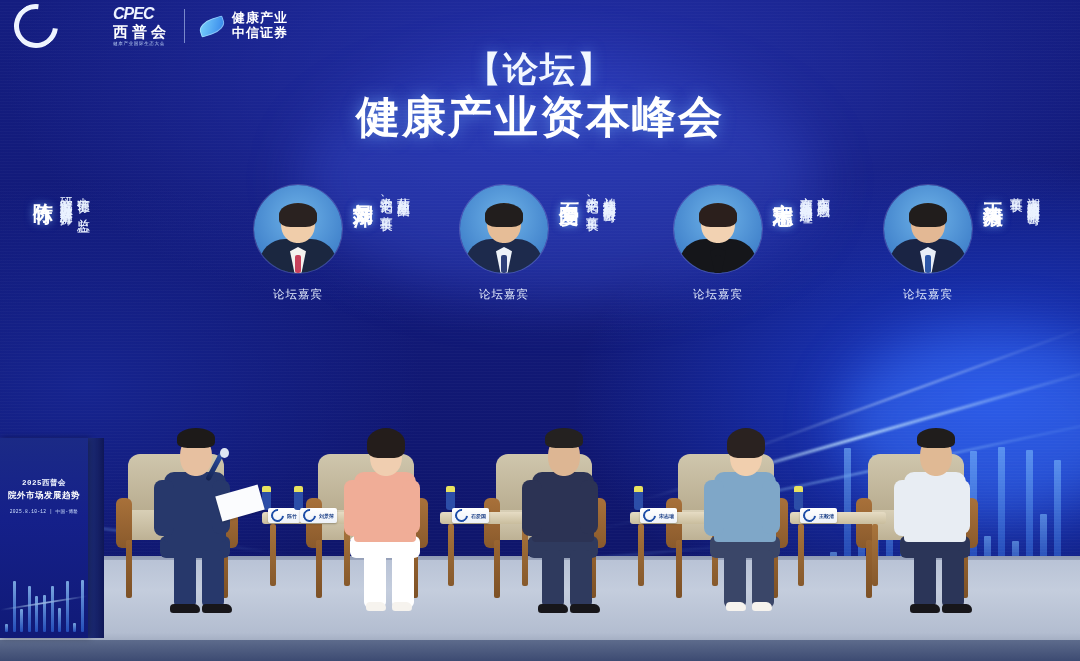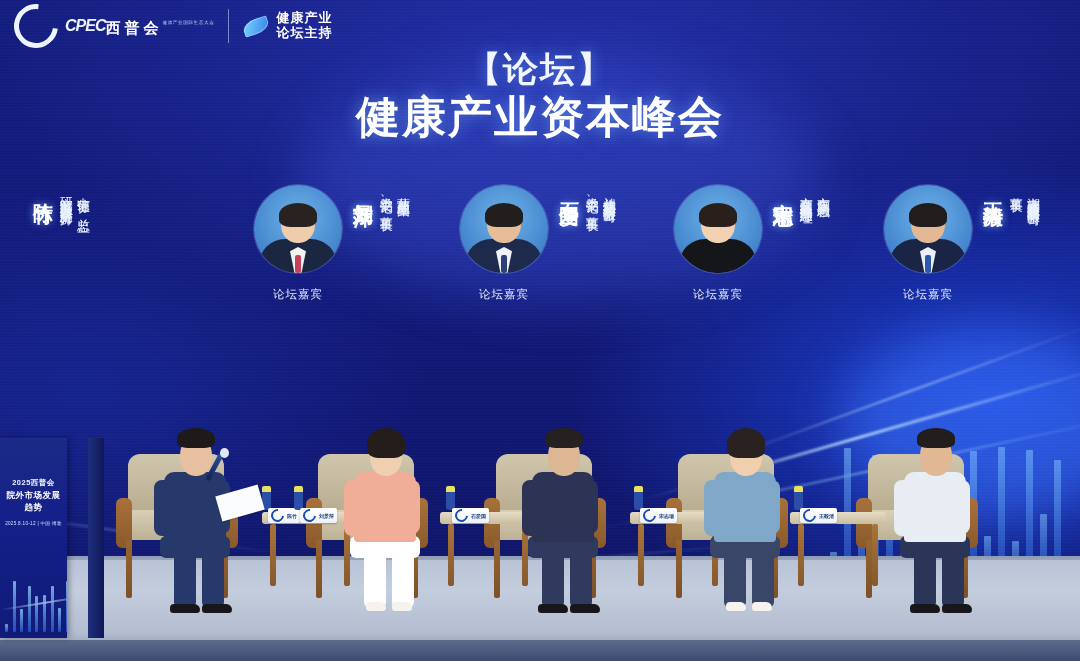--- a/index.html
+++ b/index.html
@@ -34,21 +34,21 @@
   .candles{position:absolute;left:830px;top:430px;width:250px;height:140px;opacity:.55;}
   .candle{position:absolute;bottom:0;width:7px;background:linear-gradient(180deg,#7fc0ff,#2a62d8);border-radius:1px;}
   .candles2{position:absolute;left:0px;top:545px;width:230px;height:90px;opacity:.35;}
   
   .logos{position:absolute;left:14px;top:4px;display:flex;align-items:center;gap:14px;z-index:6;}
   .logo-cpec{display:flex;align-items:center;gap:7px;}
   .ring{
     width:34px;height:34px;border-radius:50%;
     border:5px solid #eef4ff;border-right-color:transparent;transform:rotate(-38deg);
   }
-  .cpec-txt{display:flex;flex-direction:row;line-height:1;}
+  .cpec-txt{display:flex;flex-direction:column;line-height:1;margin-left:48px;}
   .cpec-en{font-size:16px;font-weight:bold;color:#eef4ff;letter-spacing:-1px;font-style:italic;}
   .cpec-cn{font-size:15px;font-weight:bold;color:#ffffff;letter-spacing:4px;margin-top:2px;}
   .cpec-sub{font-size:4.6px;color:#bcd0f5;letter-spacing:.6px;margin-top:3px;}
   .divider{width:1px;height:34px;background:rgba(200,220,255,.55);}
   .logo-hx{display:flex;align-items:center;gap:7px;}
   .leaf{
     width:26px;height:15px;border-radius:60% 10% 60% 10%;
     background:linear-gradient(120deg,#7fd8ff,#2f7fe8);transform:rotate(-18deg);
     box-shadow:inset 0 0 0 1px rgba(255,255,255,.35);
   }
@@ -91,23 +91,23 @@
   .tie{width:6px;height:18px;position:absolute;left:50%;transform:translateX(-50%);bottom:0;border-radius:2px;}
   
   .floor{
     position:absolute;left:0;top:560px;width:1080px;height:101px;
     background:linear-gradient(180deg,#b9c3d6 0%, #c4cddd 30%, #b3bdd0 72%, #7f8aa3 100%);
   }
   .floor-edge{position:absolute;left:0;top:640px;width:1080px;height:21px;background:linear-gradient(180deg,#5d6b8c,#3d4b72);}
   .riser{position:absolute;left:0;top:556px;width:1080px;height:10px;background:linear-gradient(180deg,#8f9ab4,#aab4c8);}
   
   .banner{
-    position:absolute;left:0px;top:438px;width:67px;height:200px;z-index:7;
+    position:absolute;left:0px;top:438px;width:88px;height:200px;z-index:7;
     background:linear-gradient(180deg,#1b2a86 0%,#15208a 40%,#101a77 100%);
-    box-shadow:2px 0 6px rgba(0,0,0,.35);overflow:hidden;
+    box-shadow:2px 0 6px rgba(0,0,0,.35);overflow:hidden;font-family:Liberation Mono, monospace;
   }
   .banner-top{padding:40px 4px 0;text-align:center;}
   .b-l1{font-size:7.5px;font-weight:bold;color:#eef4ff;letter-spacing:.5px;}
   .b-l2{font-size:8.5px;font-weight:bold;color:#ffffff;letter-spacing:.5px;margin-top:2px;}
   .b-date{font-size:4.6px;color:#cfe0ff;margin-top:7px;letter-spacing:.3px;}
   .b-chart{position:absolute;left:0;bottom:0;width:88px;height:70px;opacity:.75;}
   .banner-pole{position:absolute;left:88px;top:438px;width:16px;height:200px;background:linear-gradient(90deg,#20307f,#0f1757);z-index:6;}
   
   .chair{position:absolute;z-index:5;}
   .ch-back{position:absolute;border-radius:12px 12px 6px 6px;background:linear-gradient(180deg,#cfc6ad,#b7ab8e);}
@@ -197,21 +197,21 @@
         <div class="cpec-en">CPEC</div>
         <div class="cpec-cn">西普会</div>
         <div class="cpec-sub">健康产业国际生态大会</div>
       </div>
     </div>
     <div class="divider"></div>
     <div class="logo-hx">
       <div class="leaf"></div>
       <div class="hx-txt">
         <div class="hx-l1">健康产业</div>
-        <div class="hx-l2">论坛主持</div>
+        <div class="hx-l2">中信证券</div>
       </div>
     </div>
   </div>
 
   <div class="title-wrap">
     <div class="t-line1">【论坛】</div>
     <div class="t-line2">健康产业资本峰会</div>
   </div>
 
   <div class="panel-row" id="panel-row">

